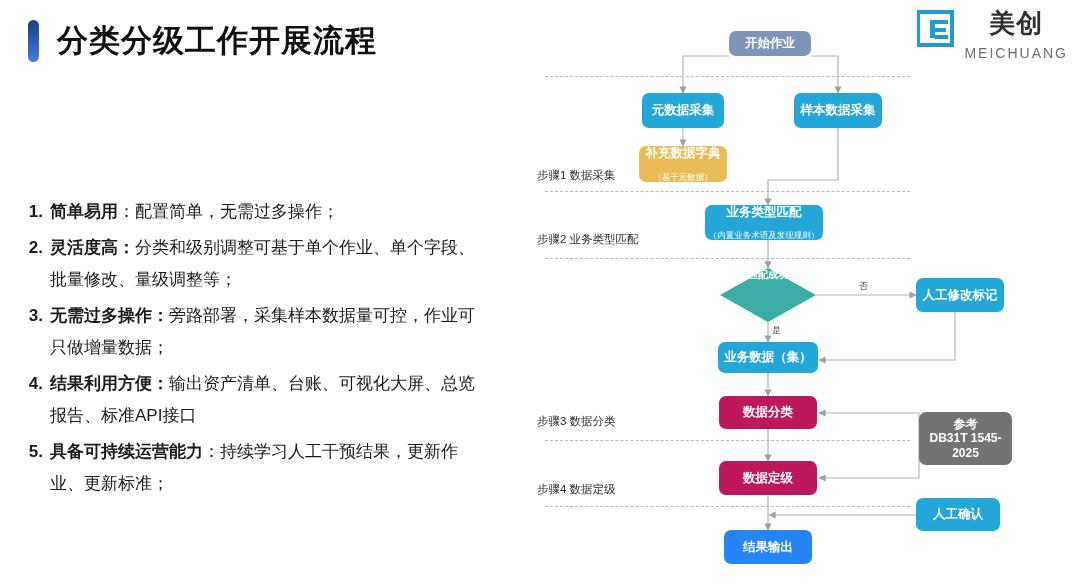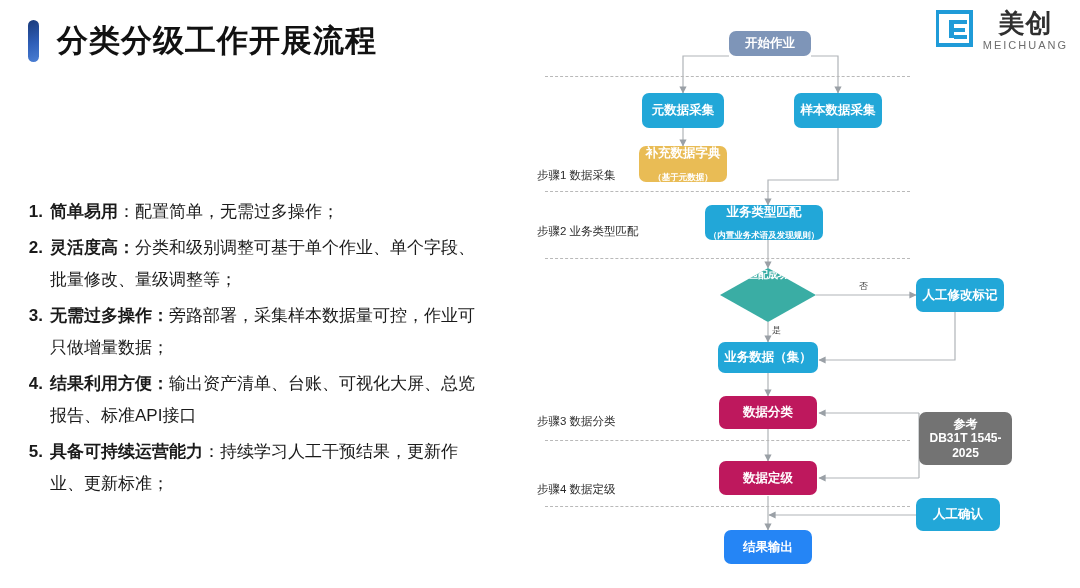--- a/index.html
+++ b/index.html
@@ -33,21 +33,21 @@
 
   
   .logo {
     position: absolute; right: 12px; top: 10px;
     display: flex; align-items: flex-start; gap: 7px;
   }
   .logo-mark { width: 40px; height: 38px; }
   .logo-words { display: flex; flex-direction: column; align-items: center; }
   .logo-cn { font-size: 26px; font-weight: bold; color: #2f2f2f; line-height: 1.0;
              letter-spacing: 1px; text-align: right; }
-  .logo-en { font-size: 11px; color: #6d6d6d; letter-spacing: 2.0px; margin-top: 3px; }
+  .logo-en { font-size: 14px; color: #6d6d6d; letter-spacing: 2.0px; margin-top: 9px; }
 
   
   .bullets {
     position: absolute;
     left: 20px; top: 196px; width: 470px;
   }
   .bullet-row { display: flex; align-items: flex-start; margin-bottom: 4px; }
   .bullet-num {
     width: 30px; flex: 0 0 30px; text-align: right;
     font-size: 17px; font-weight: bold; color: #1a1a1a;
@@ -71,21 +71,21 @@
 
   .node {
     position: absolute;
     display: flex; flex-direction: column;
     align-items: center; justify-content: center;
     border-radius: 7px;
     color: #ffffff; text-align: center;
     line-height: 1.18;
   }
   .node .main { font-size: 12.5px; font-weight: bold; }
-  .node .sub  { font-size: 8.5px; font-weight: bold; margin-top: 11px; }
+  .node .sub  { font-size: 8.5px; font-weight: normal; margin-top: 11px; }
 
   .n-slate   { background: #7e95b8; }
   .n-cyan    { background: #22a7d8; }
   .n-amber   { background: #e9bc55; }
   .n-steel   { background: #be185d; }
   .n-blue    { background: #2585f5; }
   .n-lightbl { background: #737373; }
   .n-lightbl .main { font-size: 12px; font-weight: bold; }
 
   .diamond {
@@ -199,21 +199,21 @@
       </g>
     </svg>
 
     <div class="divider" style="left:25px; top:76px;  width:365px;"></div>
     <div class="divider" style="left:25px; top:191px; width:365px;"></div>
     <div class="divider" style="left:25px; top:258px; width:365px;"></div>
     <div class="divider" style="left:25px; top:440px; width:365px;"></div>
     <div class="divider" style="left:25px; top:506px; width:365px;"></div>
 
     <div class="step-label" style="left:17px; top:168px;">步骤1 数据采集</div>
-    <div class="step-label" style="left:17px; top:224px;text-align:right;">步骤2 业务类型匹配</div>
+    <div class="step-label" style="left:17px; top:232px;text-align:right;">步骤2 业务类型匹配</div>
     <div class="step-label" style="left:17px; top:414px;">步骤3 数据分类</div>
     <div class="step-label" style="left:17px; top:482px;">步骤4 数据定级</div>
 
     <div class="node n-slate" style="left:209px; top:31px; width:82px; height:25px;">
       <span class="main">开始作业</span>
     </div>
 
     <div class="node n-cyan" style="left:122px; top:93px; width:82px; height:35px;">
       <span class="main">元数据采集</span>
     </div>

